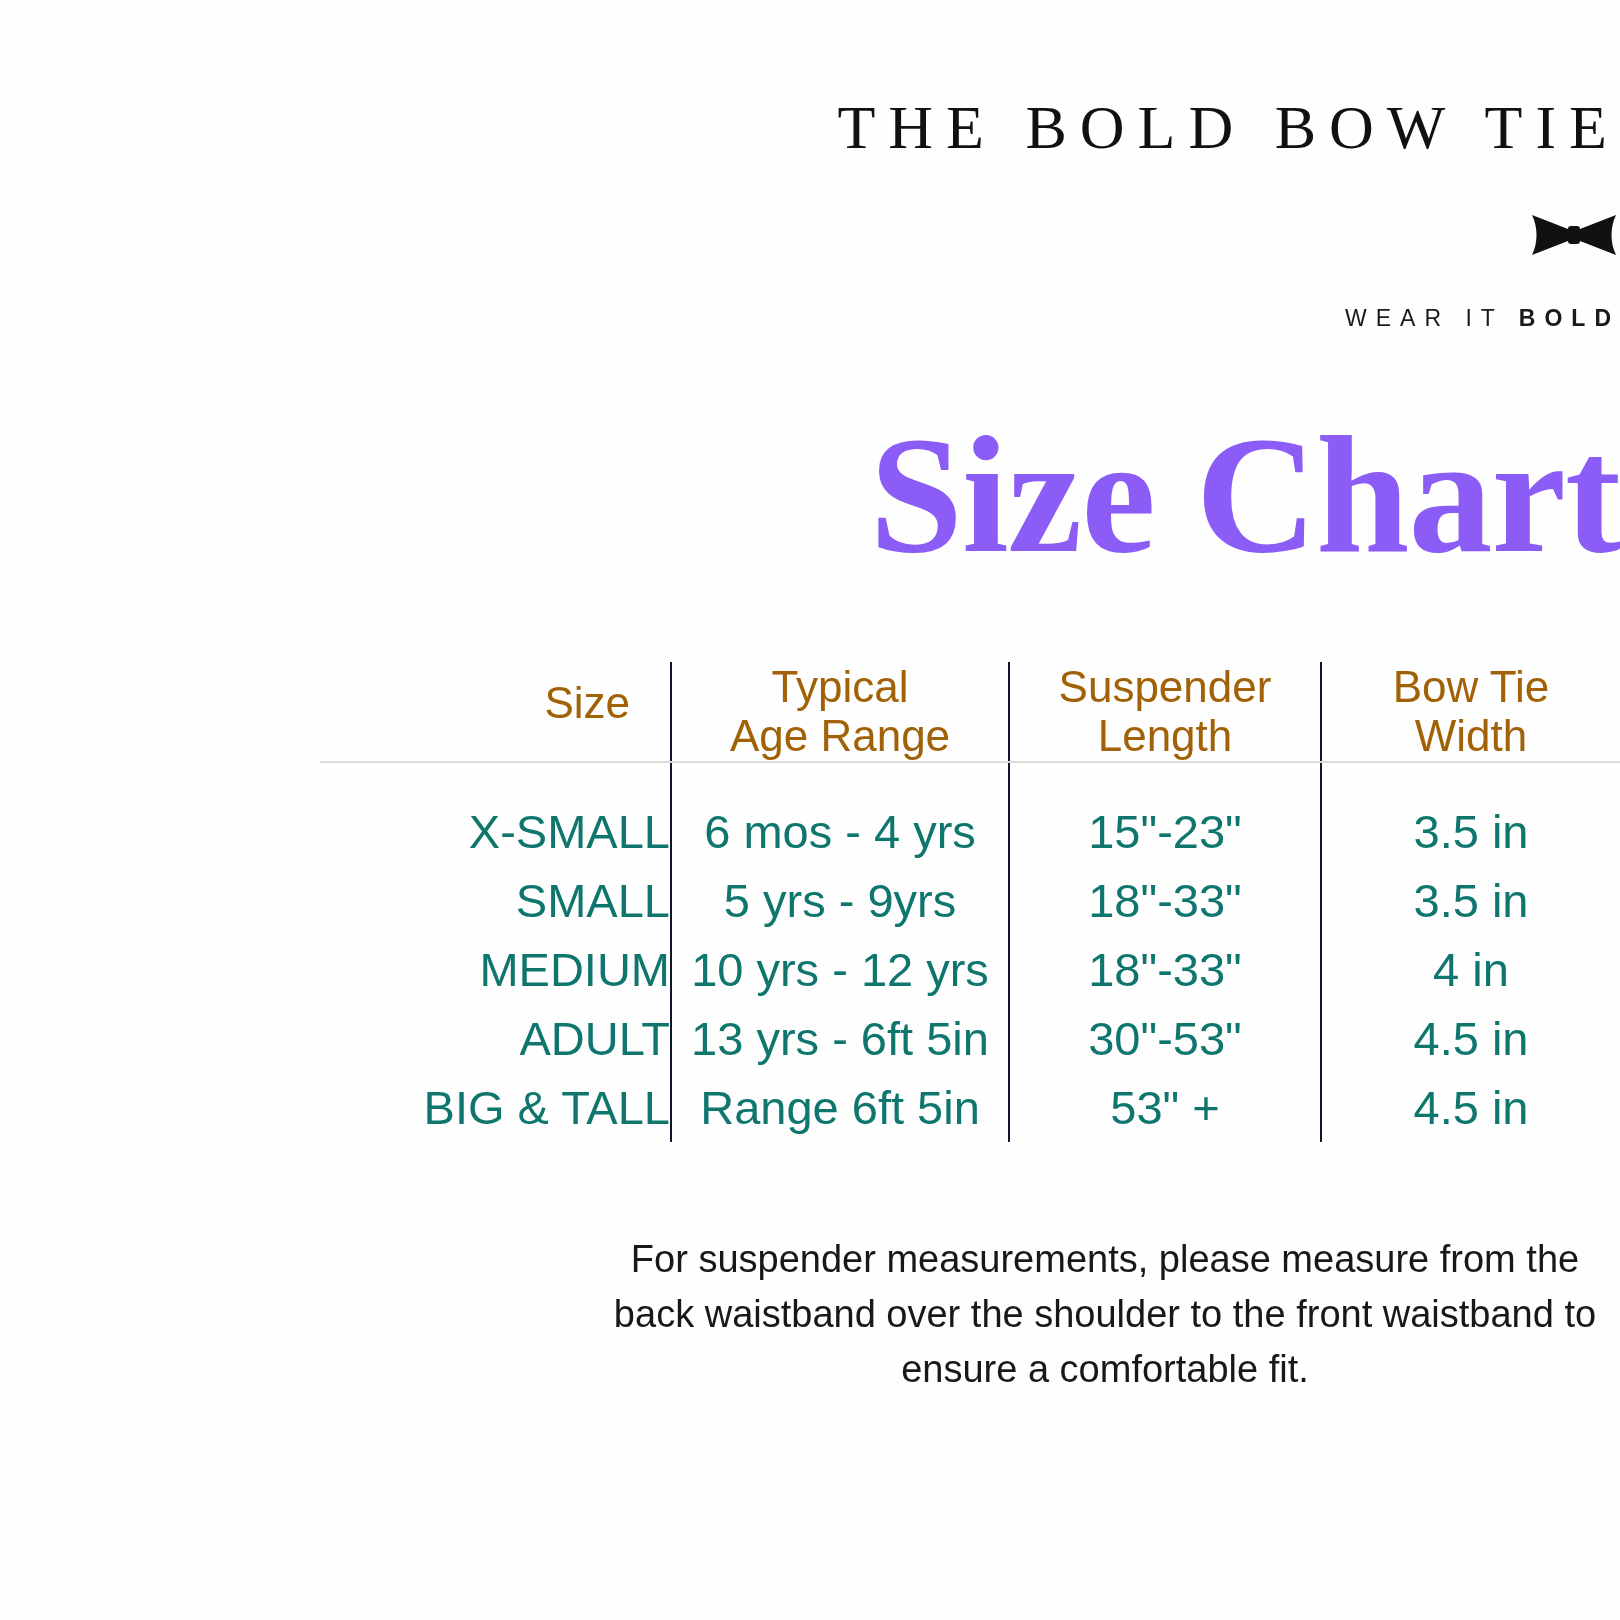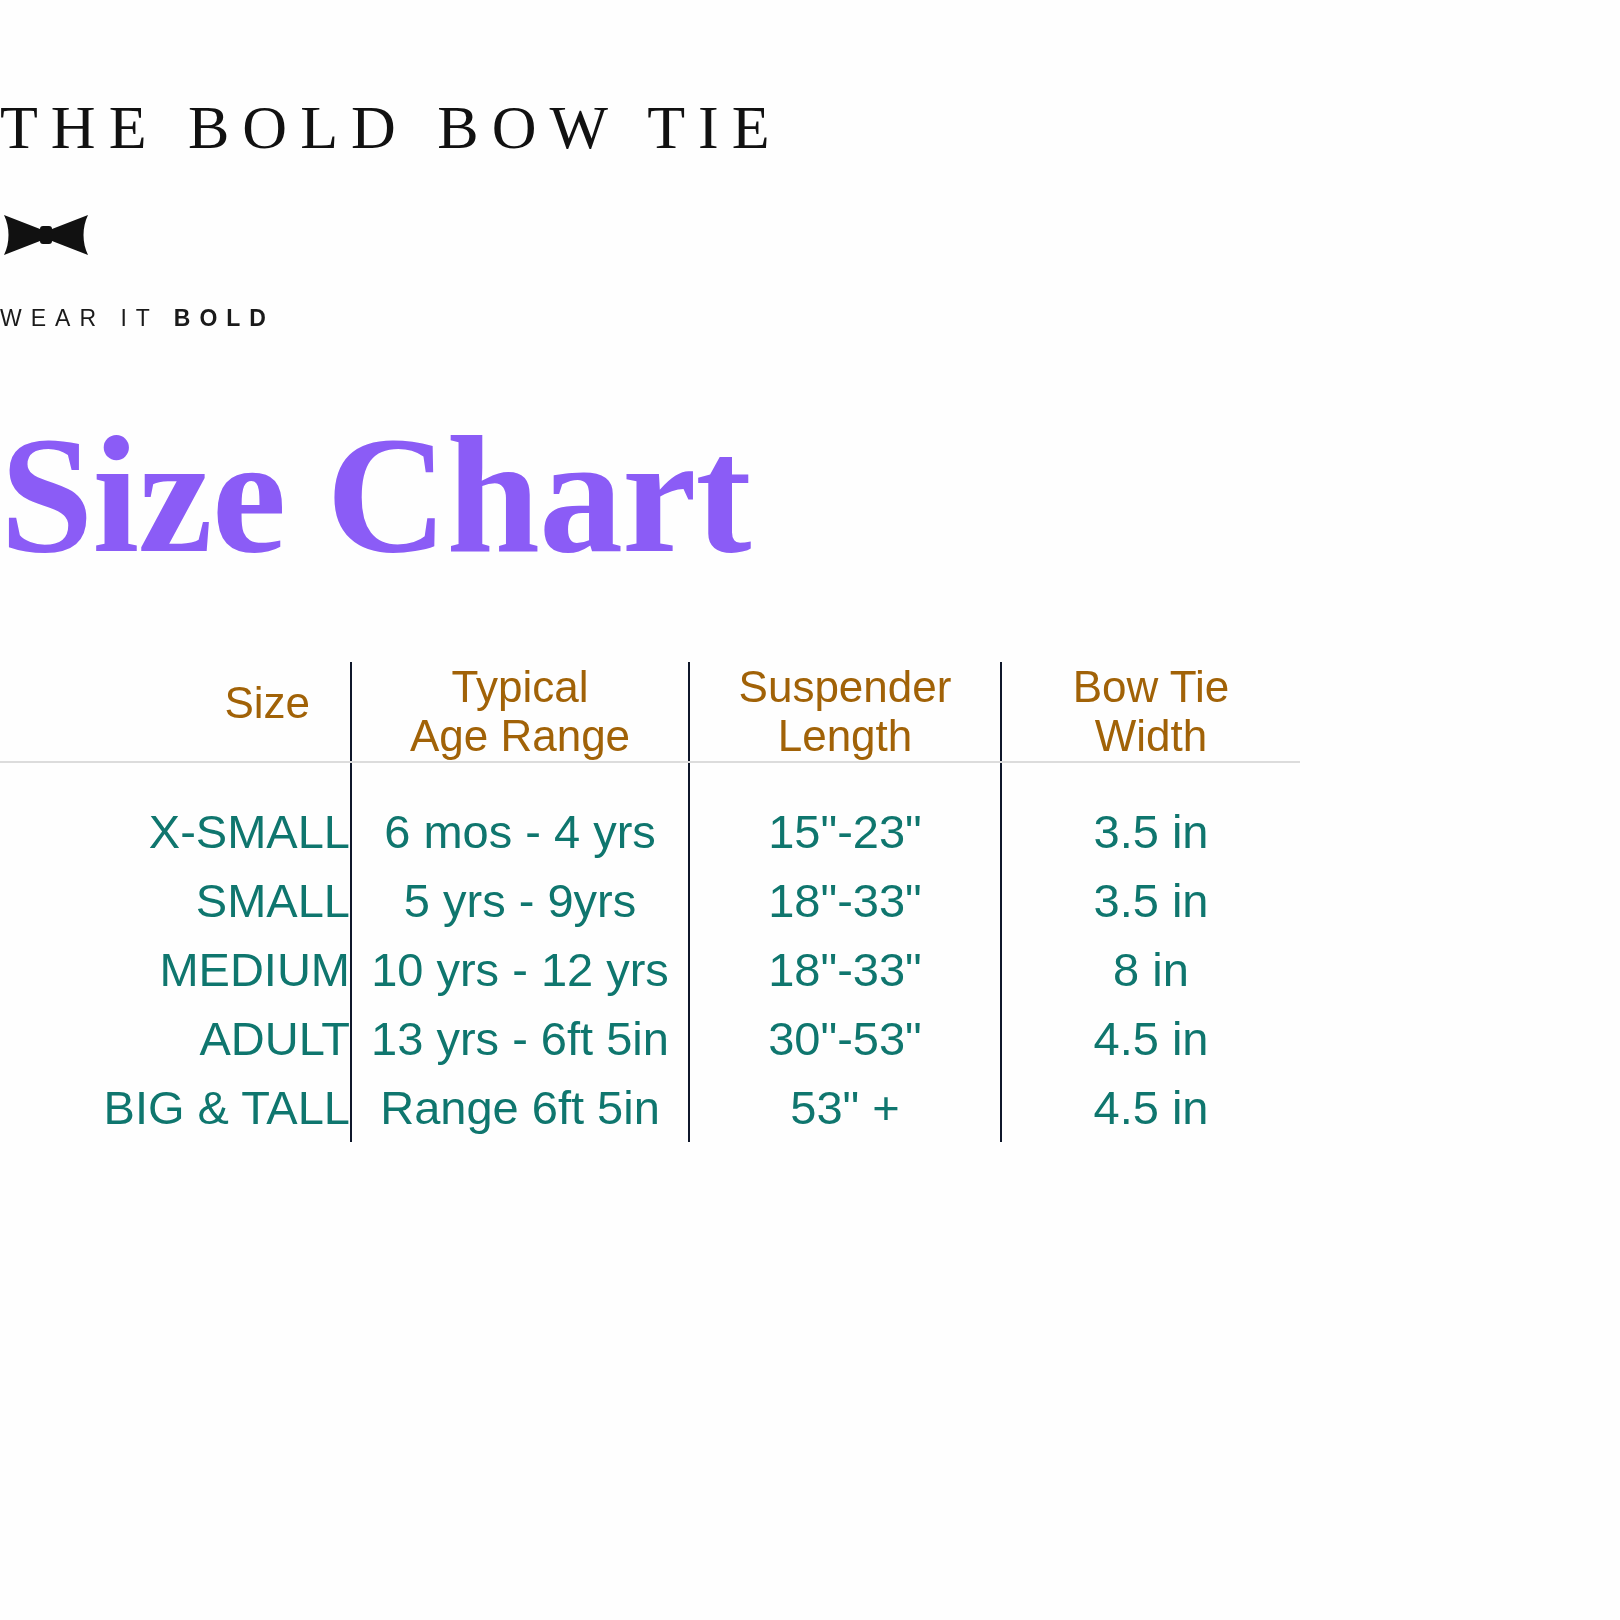--- a/index.html
+++ b/index.html
@@ -14,21 +14,21 @@
     color: #111111;
     overflow: hidden;
   }
 
   .page {
     width: 1620px;
     height: 1147px;
     box-sizing: border-box;
     display: flex;
     flex-direction: column;
-    align-items: flex-start;
+    align-items: flex-end;
     padding-top: 92px;
   }
 
   .brand-name {
     font-family: "Liberation Serif", serif;
     font-size: 62px;
     letter-spacing: 13px;
     color: #111;
     text-align: center;
     white-space: nowrap;
@@ -222,34 +222,35 @@
         <tr>
           <td class="c-size">SMALL</td>
           <td class="c-age vline-cell">5 yrs - 9yrs</td>
           <td class="c-susp vline-cell">18"-33"</td>
           <td class="c-width vline-cell">3.5 in</td>
         </tr>
         <tr>
           <td class="c-size">MEDIUM</td>
           <td class="c-age vline-cell">10 yrs - 12 yrs</td>
           <td class="c-susp vline-cell">18"-33"</td>
-          <td class="c-width vline-cell">8 in</td>
+          <td class="c-width vline-cell">4 in</td>
         </tr>
         <tr>
           <td class="c-size">ADULT</td>
           <td class="c-age vline-cell">13 yrs - 6ft 5in</td>
           <td class="c-susp vline-cell">30"-53"</td>
           <td class="c-width vline-cell">4.5 in</td>
         </tr>
         <tr>
           <td class="c-size">BIG &amp; TALL</td>
           <td class="c-age vline-cell">Range 6ft 5in</td>
           <td class="c-susp vline-cell">53" +</td>
           <td class="c-width vline-cell">4.5 in</td>
         </tr>
       </tbody>
     </table>
   </div>
 
+  <div class="note">For suspender measurements, please measure from the back waistband over the shoulder to the front waistband to ensure a comfortable fit.</div>
 
   <div class="bottom-rule"></div>
 
 </div>
 
 </body></html>

